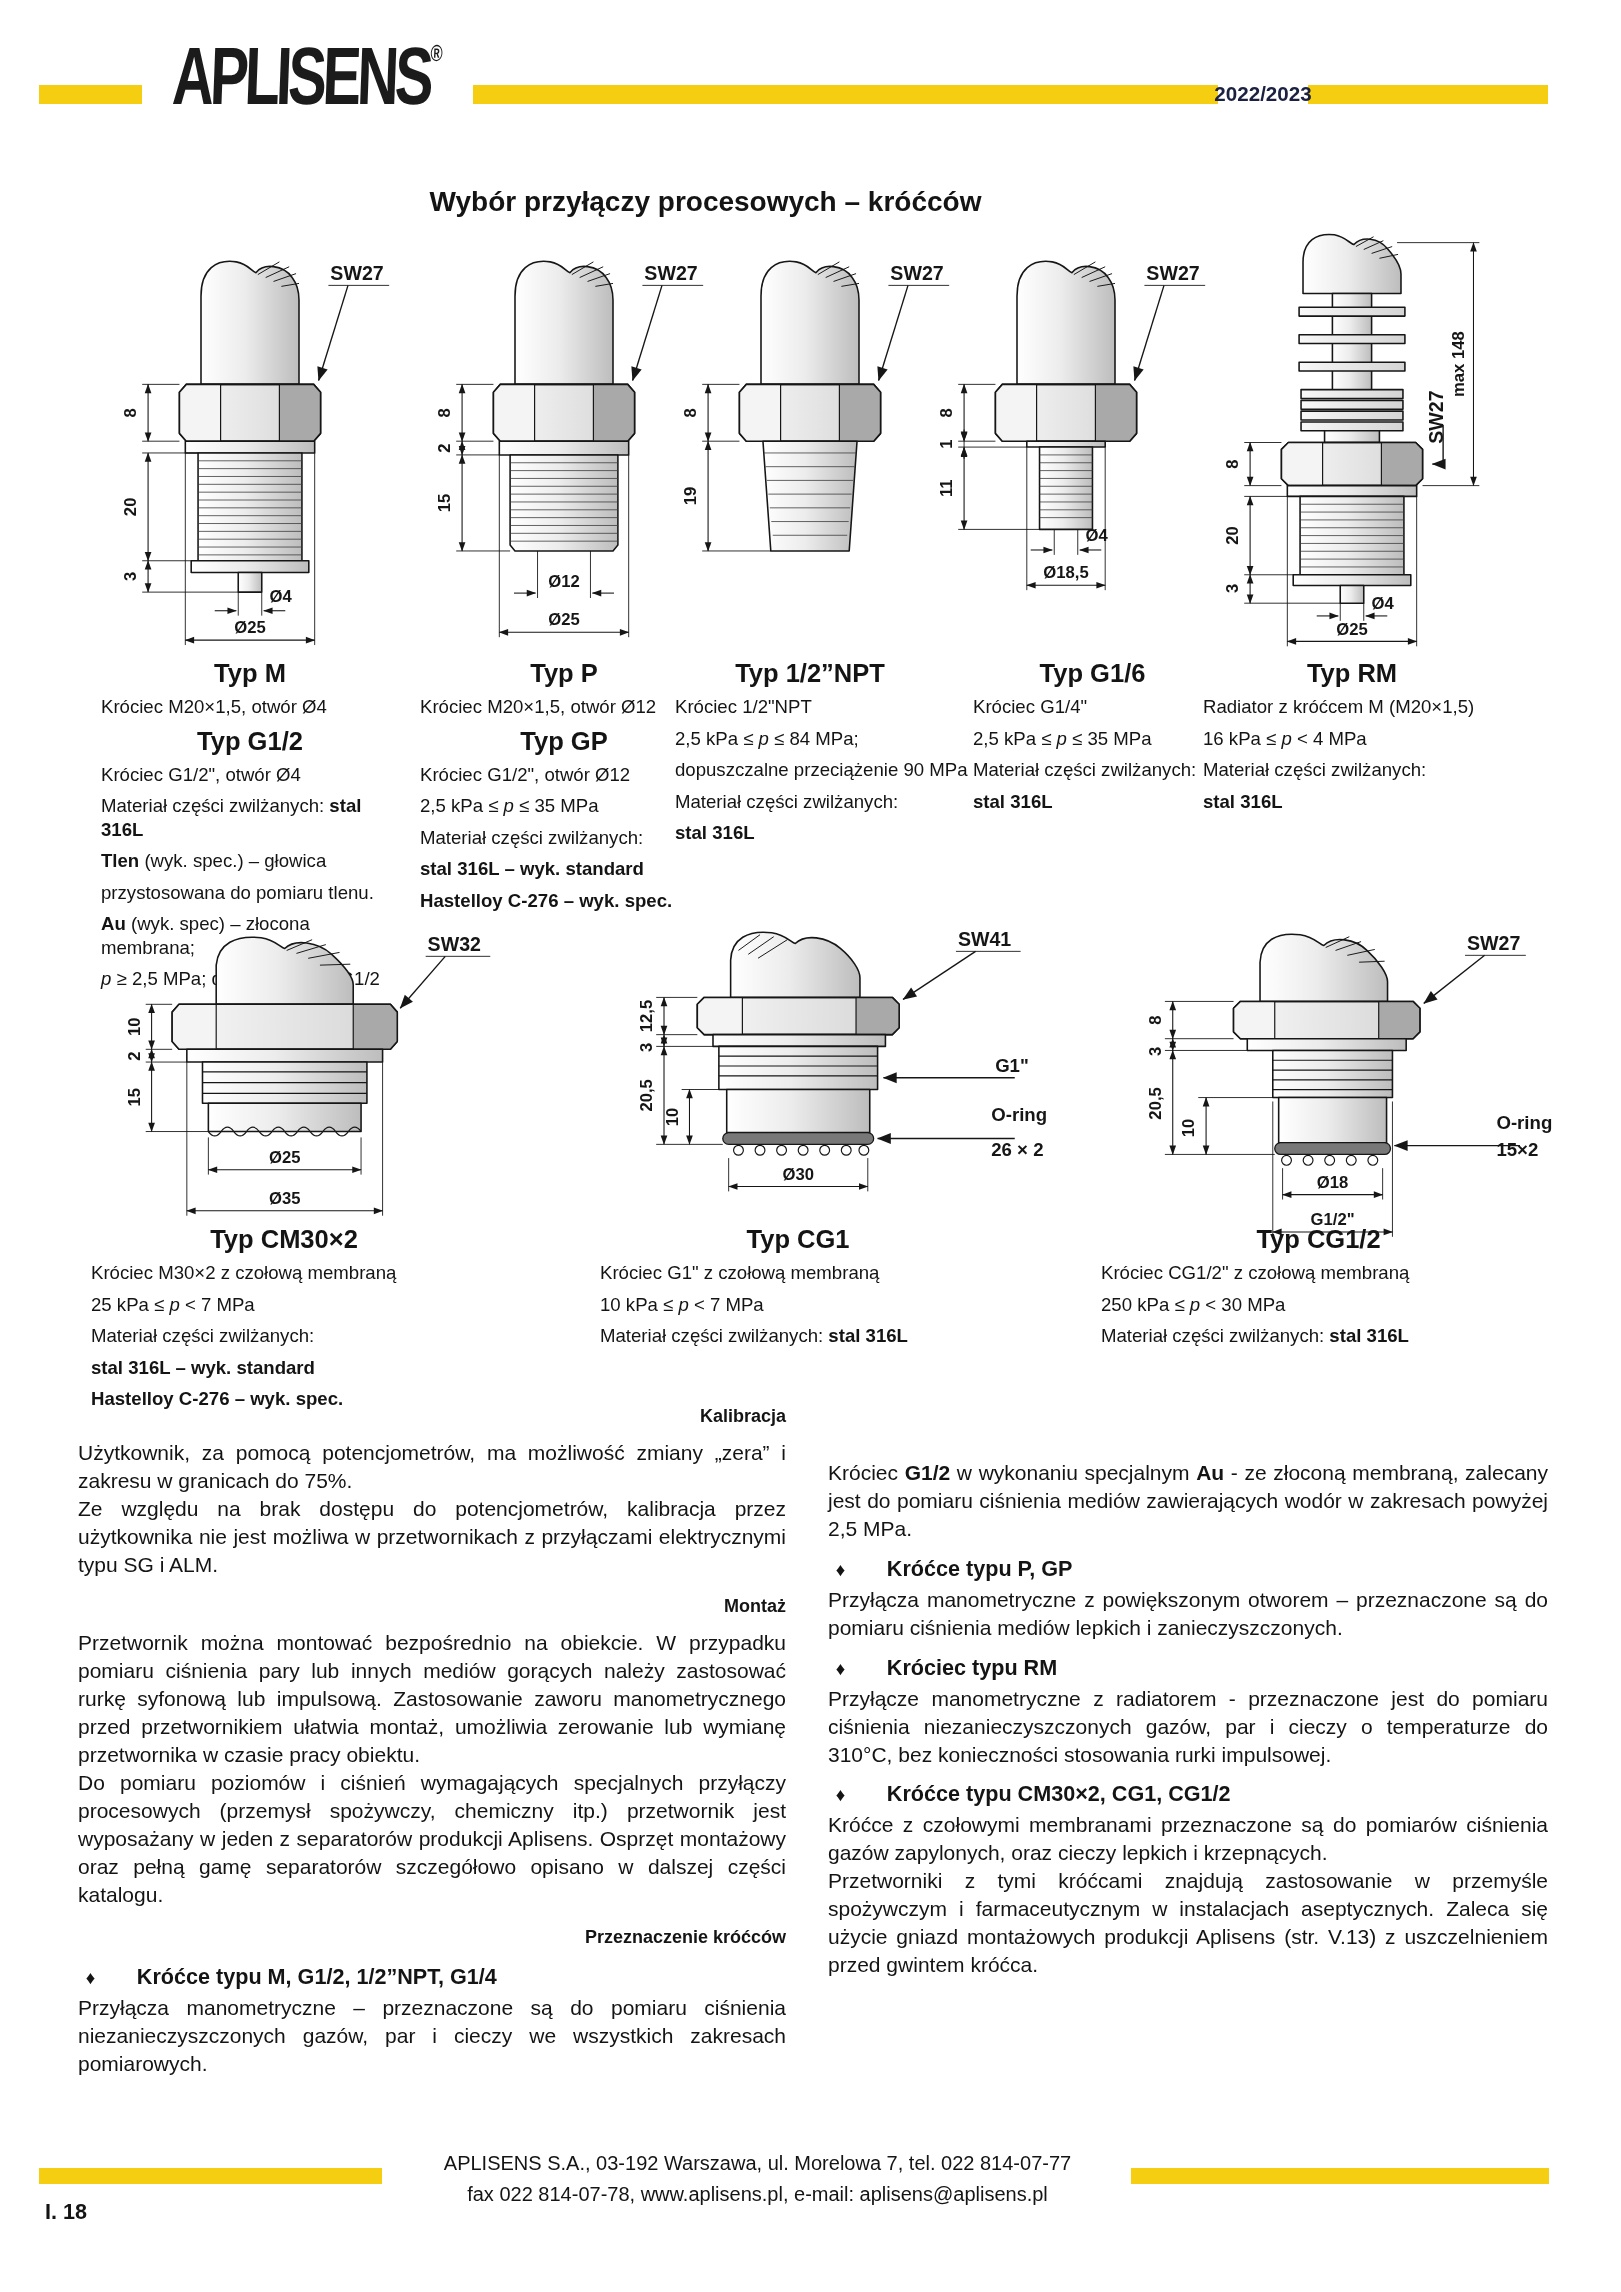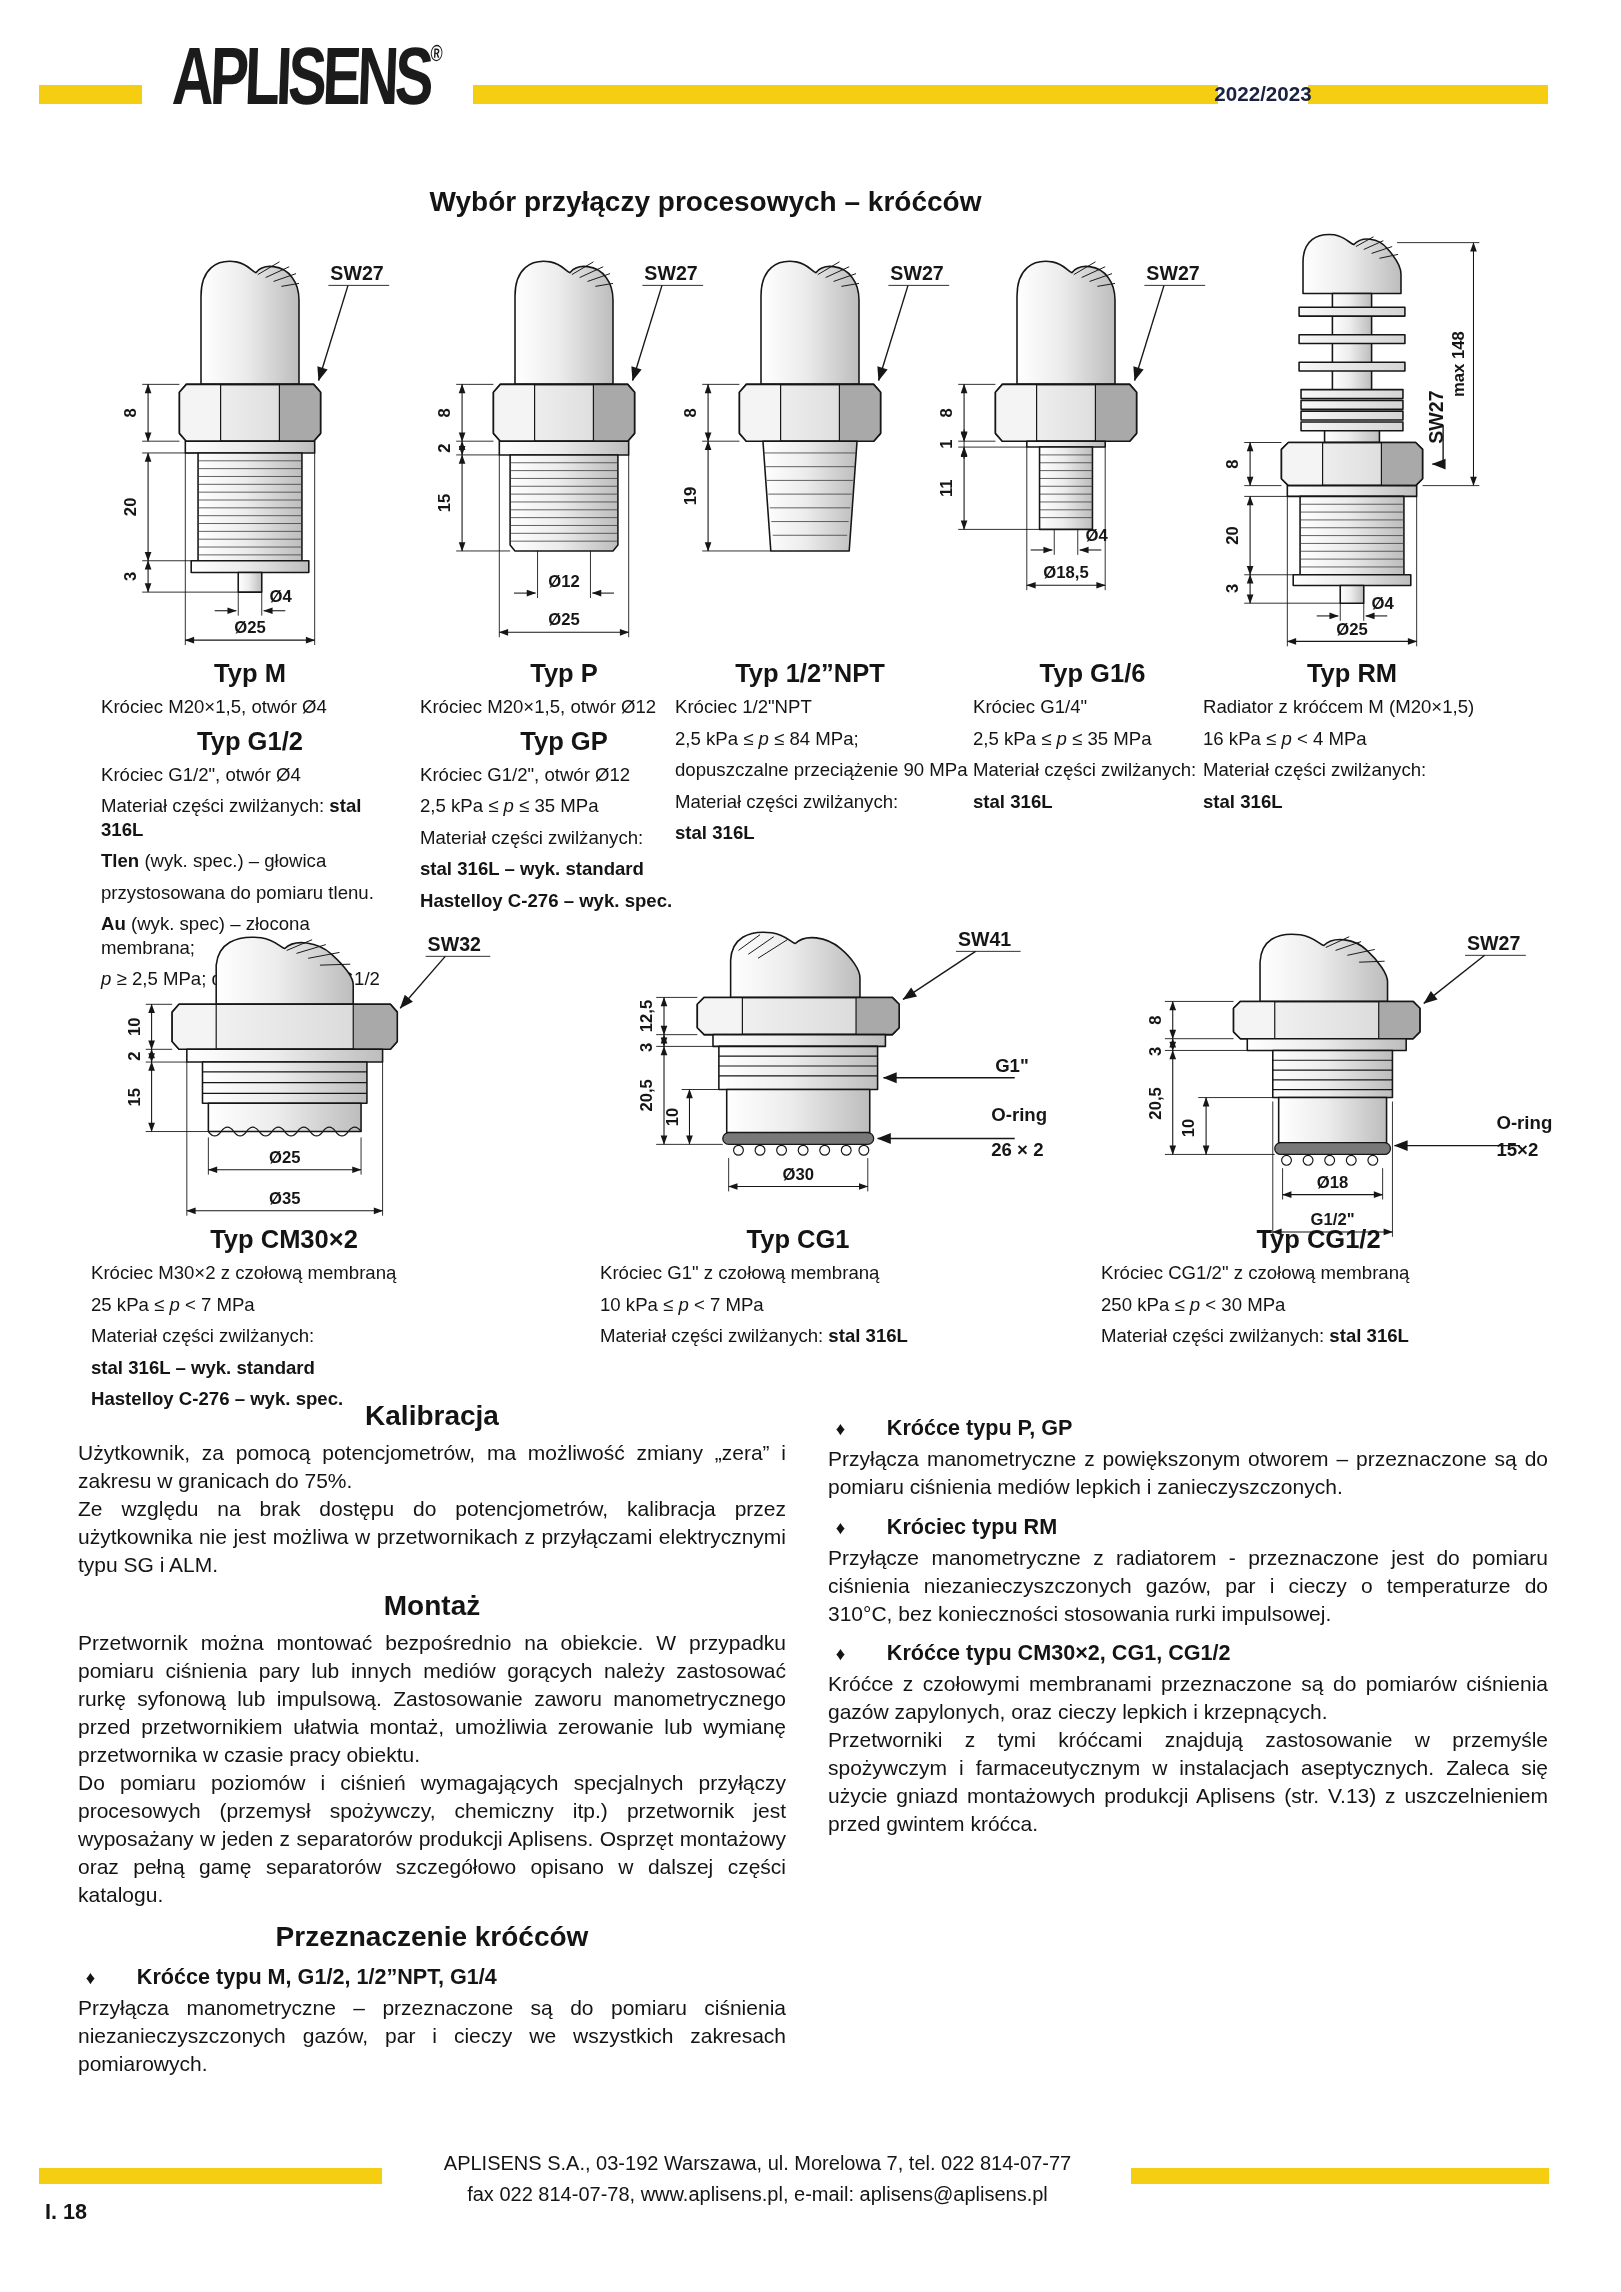--- a/index.html
+++ b/index.html
@@ -21,21 +21,21 @@
   .pageno{position:absolute;left:45px;top:2199px;font-size:21.6px;font-weight:bold}
   
   .cap{position:absolute;font-size:18.6px;line-height:23.5px}
   .cap h3{font-size:25.5px;font-weight:bold;text-align:center;margin:0 0 2.9px 0;line-height:28px}
   .cap .cl{margin:8px}
   .cap b{font-weight:bold}
   .cap i{font-style:italic}
   
   .col{position:absolute;top:1402px;font-size:21px;line-height:28px}
   .col p{margin:0;text-align:justify}
-  .col h4{font-size:28px;font-weight:bold;text-align:center;margin:13.7px 0 8.8px 0}
+  .col h4{font-size:18px;font-weight:bold;text-align:right;margin:13.7px 0 8.8px 0}
   .bullet{margin:11.8px 0 2px 0 !important;font-weight:bold;font-size:21.6px;text-align:left}
   .bullet .dm{display:inline-block;width:51px;padding-left:7.8px;font-size:18.6px}
   
   svg.draw{position:absolute;overflow:visible}
   .s1{fill:none;stroke:#161616;stroke-width:1.6;stroke-linejoin:round}
   .fB{fill:url(#gBody);stroke:#161616;stroke-width:1.6;stroke-linejoin:round}
   .fN{fill:url(#gNut);stroke:#161616;stroke-width:1.6;stroke-linejoin:round}
   .fL{fill:#f4f4f4}
   .fR{fill:#a9a9a9}
   .fc{stroke:#161616;stroke-width:1.2;fill:none}
@@ -521,20 +521,21 @@
   <p>Ze względu na brak dostępu do potencjometrów, kalibracja przez użytkownika nie jest możliwa w przetwornikach z przyłączami elektrycznymi typu SG i ALM.</p>
   <h4>Montaż</h4>
   <p>Przetwornik można montować bezpośrednio na obiekcie. W przypadku pomiaru ciśnienia pary lub innych mediów gorących należy zastosować rurkę syfonową lub impulsową. Zastosowanie zaworu manometrycznego przed przetwornikiem ułatwia montaż, umożliwia zerowanie lub wymianę przetwornika w czasie pracy obiektu.</p>
   <p>Do pomiaru poziomów i ciśnień wymagających specjalnych przyłączy procesowych (przemysł spożywczy, chemiczny itp.) przetwornik jest wyposażany w jeden z separatorów produkcji Aplisens. Osprzęt montażowy oraz pełną gamę separatorów szczegółowo opisano w dalszej części katalogu.</p>
   <h4>Przeznaczenie króćców</h4>
   <p class="bullet"><span class="dm">♦</span><span>Króćce typu M, G1/2, 1/2”NPT, G1/4</span></p>
   <p>Przyłącza manometryczne – przeznaczone są do pomiaru ciśnienia niezanieczyszczonych gazów, par i cieczy we wszystkich zakresach pomiarowych.</p>
 </div>
 
 <div class="col" style="left:828px;width:720px">
+  <p style="margin-top:57px"><span>Króciec </span><b>G1/2</b><span> w wykonaniu specjalnym </span><b>Au</b><span> - ze złoconą membraną, zalecany jest do pomiaru ciśnienia mediów zawierających wodór w zakresach powyżej 2,5 MPa.</span></p>
   <p class="bullet"><span class="dm">♦</span><span>Króćce typu P, GP</span></p>
   <p>Przyłącza manometryczne z powiększonym otworem – przeznaczone są do pomiaru ciśnienia mediów lepkich i zanieczyszczonych.</p>
   <p class="bullet"><span class="dm">♦</span><span>Króciec typu RM</span></p>
   <p>Przyłącze manometryczne z radiatorem - przeznaczone jest do pomiaru ciśnienia niezanieczyszczonych gazów, par i cieczy o temperaturze do 310°C, bez konieczności stosowania rurki impulsowej.</p>
   <p class="bullet"><span class="dm">♦</span><span>Króćce typu CM30×2, CG1, CG1/2</span></p>
   <p>Króćce z czołowymi membranami przeznaczone są do pomiarów ciśnienia gazów zapylonych, oraz cieczy lepkich i krzepnących.</p>
   <p>Przetworniki z tymi króćcami znajdują zastosowanie w przemyśle spożywczym i farmaceutycznym w instalacjach aseptycznych. Zaleca się użycie gniazd montażowych produkcji Aplisens (str. V.13) z uszczelnieniem przed gwintem króćca.</p>
 </div>
 
 <div class="ybar" style="left:39px;top:2168px;width:343px;height:15.7px"></div>

